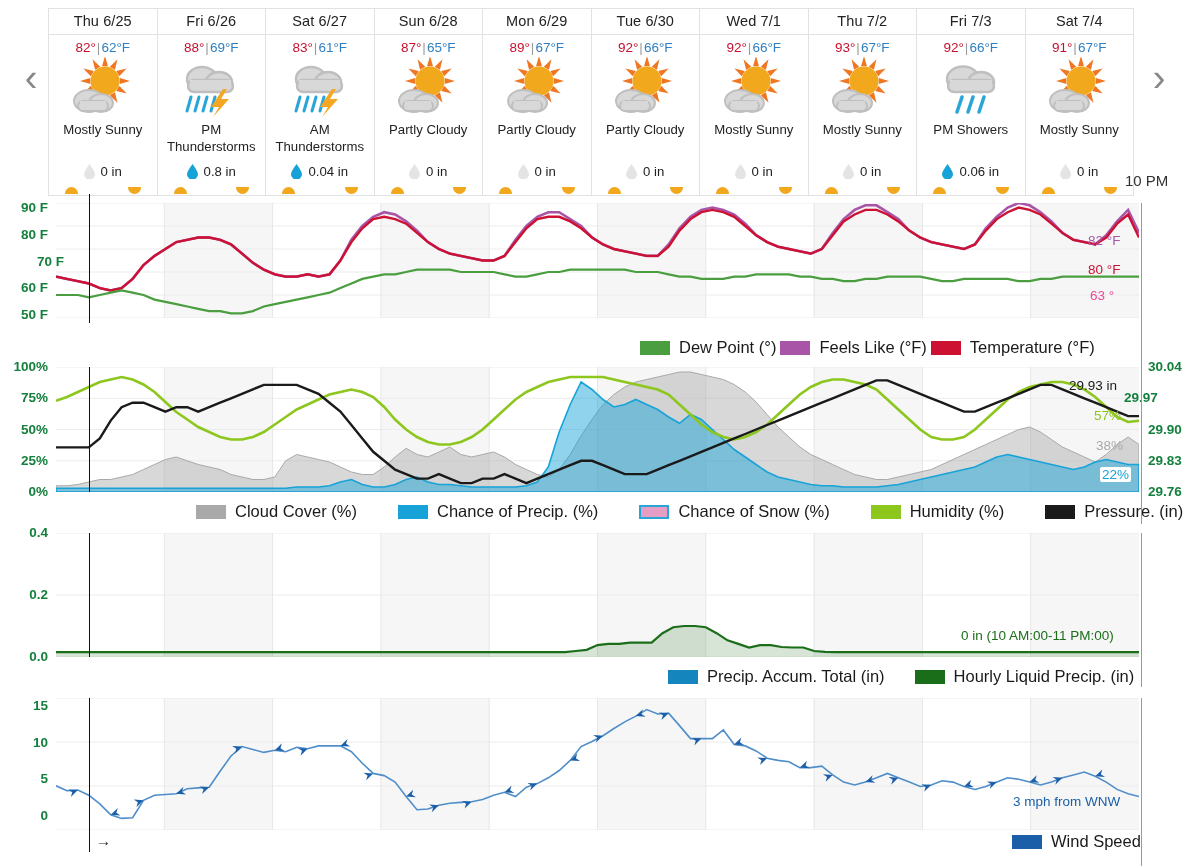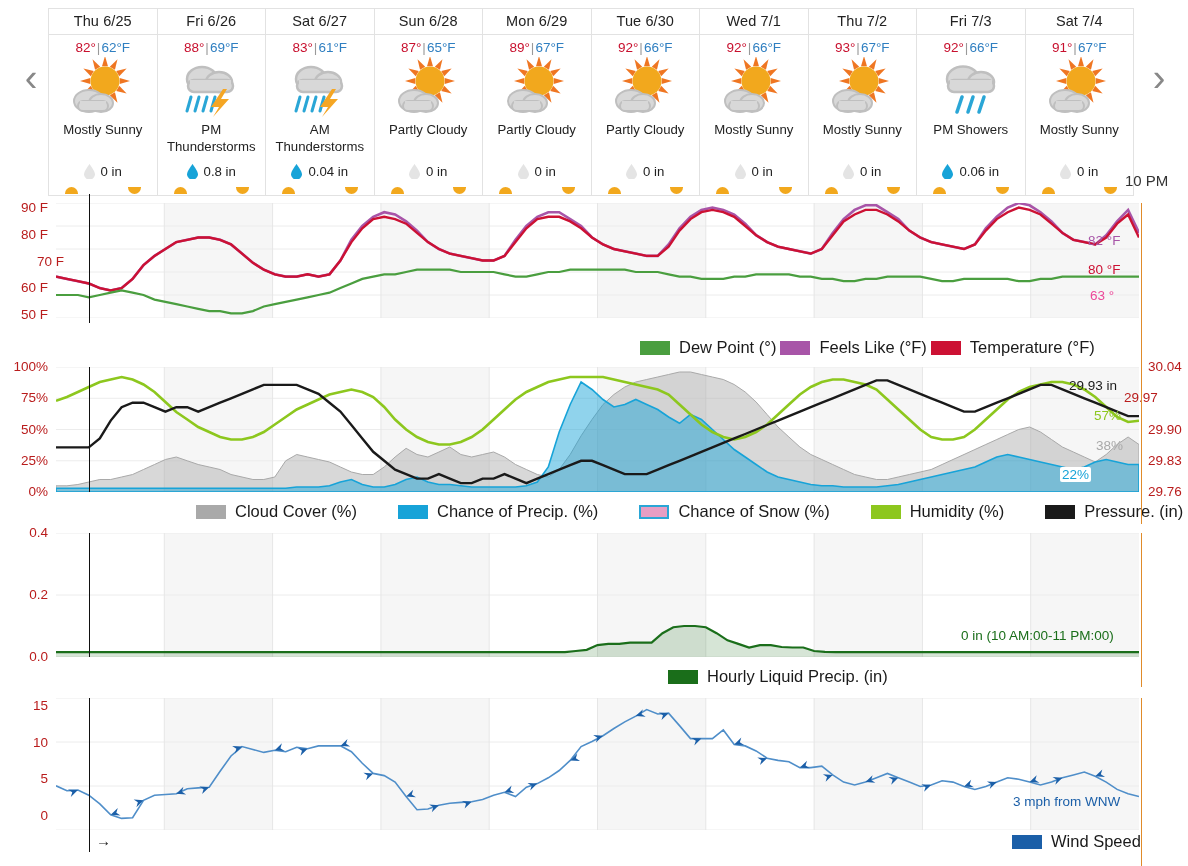--- a/index.html
+++ b/index.html
@@ -75,22 +75,22 @@
     position: absolute; left: 1125px; top: 172px;
     font-size: 15px; color: #333; white-space: nowrap;
   }
 
   
   .panel { position: absolute; left: 0; width: 1188px; }
   .plot { position: absolute; }
   .plot svg { display: block; }
 
   .axlabel {
-    position: absolute; font-size: 13.5px; color: #b91c1c;
-    text-align: right; white-space: nowrap;
+    position: absolute; font-size: 13.5px; color: #15803d;
+    text-align: right; white-space: nowrap; font-weight: bold;
   }
   .axlabel-r { text-align: left; }
 
   .legend {
     position: absolute; display: flex; align-items: center;
     gap: 4px; font-size: 16.5px; color: #1a1a1a; white-space: nowrap;
   }
   .legend-item { display: flex; align-items: center; gap: 9px; }
   .swatch { width: 30px; height: 14px; display: inline-block; }
 
@@ -586,21 +586,21 @@
         <div class="axlabel" style="left:0;width:48px;top:452.75px">25%</div>
         <div class="axlabel" style="left:0;width:48px;top:484px">0%</div>
         <div class="axlabel axlabel-r" style="left:1148px;top:359px">30.04</div>
         <div class="axlabel axlabel-r" style="left:1124px;top:390.25px">29.97</div>
         <div class="axlabel axlabel-r" style="left:1148px;top:421.5px">29.90</div>
         <div class="axlabel axlabel-r" style="left:1148px;top:452.75px">29.83</div>
         <div class="axlabel axlabel-r" style="left:1148px;top:484px">29.76</div>
         <div class="vallabel " style="left:1069px;top:378px;color:#1a1a1a">29.93 in</div>
         <div class="vallabel " style="left:1094px;top:408px;color:#8dc71e">57%</div>
         <div class="vallabel " style="left:1096px;top:438px;color:#a9a9a9">38%</div>
-        <div class="vallabel boxed" style="left:1060px;top:467px;color:#17a3d8">22%</div>
+        <div class="vallabel boxed" style="left:1100px;top:467px;color:#17a3d8">22%</div>
         <div class="legend" style="left:196px;top:502px;gap:41px">
           <div class="legend-item">
             <span class="swatch" style="background:#a9a9a9"></span>
             <span>Cloud Cover (%)</span>
           </div>
           <div class="legend-item">
             <span class="swatch" style="background:#17a3d8"></span>
             <span>Chance of Precip. (%)</span>
           </div>
           <div class="legend-item">
@@ -640,20 +640,24 @@
             <line x1="866.4" y1="0" x2="866.4" y2="124" stroke="#e6e6e6" stroke-width="1"></line>
             <line x1="974.6999999999999" y1="0" x2="974.6999999999999" y2="124" stroke="#e6e6e6" stroke-width="1"></line>
     <polygon points="0,124 0.0,119.2 10.8,119.2 21.7,119.2 32.5,119.2 43.3,119.2 54.1,119.2 65.0,119.2 75.8,119.2 86.6,119.2 97.5,119.2 108.3,119.2 119.1,119.2 130.0,119.2 140.8,119.2 151.6,119.2 162.4,119.2 173.3,119.2 184.1,119.2 194.9,119.2 205.8,119.2 216.6,119.2 227.4,119.2 238.3,119.2 249.1,119.2 259.9,119.2 270.8,119.2 281.6,119.2 292.4,119.2 303.2,119.2 314.1,119.2 324.9,119.2 335.7,119.2 346.6,119.2 357.4,119.2 368.2,119.2 379.1,119.2 389.9,119.2 400.7,119.2 411.5,119.2 422.4,119.2 433.2,119.2 444.0,119.2 454.9,119.2 465.7,119.2 476.5,119.2 487.4,119.2 498.2,119.2 509.0,119.2 519.8,118.0 530.7,116.8 541.5,112.1 552.3,110.9 563.2,110.9 574.0,109.7 584.8,109.7 595.6,109.7 606.5,100.2 617.3,94.2 628.1,93.0 639.0,93.0 649.8,94.2 660.6,100.2 671.5,107.3 682.3,110.9 693.1,114.5 704.0,112.1 714.8,112.1 725.6,114.0 736.4,114.5 747.3,114.5 758.1,118.0 768.9,118.8 779.8,119.2 790.6,119.2 801.4,119.2 812.3,119.2 823.1,119.2 833.9,119.2 844.7,119.2 855.6,119.2 866.4,119.2 877.2,119.2 888.1,119.2 898.9,119.2 909.7,119.2 920.5,119.2 931.4,119.2 942.2,119.2 953.0,119.2 963.9,119.2 974.7,119.2 985.5,119.2 996.4,119.2 1007.2,119.2 1018.0,119.2 1028.8,119.2 1039.7,119.2 1050.5,119.2 1061.3,119.2 1072.2,119.2 1083.0,119.2 1083,124" fill="#1a6e1a" fill-opacity="0.18"></polygon>
     <polyline points="0.0,119.2 10.8,119.2 21.7,119.2 32.5,119.2 43.3,119.2 54.1,119.2 65.0,119.2 75.8,119.2 86.6,119.2 97.5,119.2 108.3,119.2 119.1,119.2 130.0,119.2 140.8,119.2 151.6,119.2 162.4,119.2 173.3,119.2 184.1,119.2 194.9,119.2 205.8,119.2 216.6,119.2 227.4,119.2 238.3,119.2 249.1,119.2 259.9,119.2 270.8,119.2 281.6,119.2 292.4,119.2 303.2,119.2 314.1,119.2 324.9,119.2 335.7,119.2 346.6,119.2 357.4,119.2 368.2,119.2 379.1,119.2 389.9,119.2 400.7,119.2 411.5,119.2 422.4,119.2 433.2,119.2 444.0,119.2 454.9,119.2 465.7,119.2 476.5,119.2 487.4,119.2 498.2,119.2 509.0,119.2 519.8,118.0 530.7,116.8 541.5,112.1 552.3,110.9 563.2,110.9 574.0,109.7 584.8,109.7 595.6,109.7 606.5,100.2 617.3,94.2 628.1,93.0 639.0,93.0 649.8,94.2 660.6,100.2 671.5,107.3 682.3,110.9 693.1,114.5 704.0,112.1 714.8,112.1 725.6,114.0 736.4,114.5 747.3,114.5 758.1,118.0 768.9,118.8 779.8,119.2 790.6,119.2 801.4,119.2 812.3,119.2 823.1,119.2 833.9,119.2 844.7,119.2 855.6,119.2 866.4,119.2 877.2,119.2 888.1,119.2 898.9,119.2 909.7,119.2 920.5,119.2 931.4,119.2 942.2,119.2 953.0,119.2 963.9,119.2 974.7,119.2 985.5,119.2 996.4,119.2 1007.2,119.2 1018.0,119.2 1028.8,119.2 1039.7,119.2 1050.5,119.2 1061.3,119.2 1072.2,119.2 1083.0,119.2" fill="none" stroke="#1a6e1a" stroke-width="2.2"></polyline>
   </svg>
         </div>
            <div class="axlabel" style="left:0;width:48px;top:525px">0.4</div>
         <div class="axlabel" style="left:0;width:48px;top:587px">0.2</div>
         <div class="axlabel" style="left:0;width:48px;top:649px">0.0</div>
         <div class="legend" style="left:668px;top:667px;gap:30px">
+          <div class="legend-item">
+            <span class="swatch" style="background:#1486bd"></span>
+            <span>Precip. Accum. Total (in)</span>
+          </div>
           <div class="legend-item">
             <span class="swatch" style="background:#1a6e1a"></span>
             <span>Hourly Liquid Precip. (in)</span>
           </div>
         </div>
            <div class="vallabel" style="left:961px;top:628px;color:#1a6e1a">0 in (10 AM:00-11 PM:00)</div>
            <div class="cursorline" style="left:89px;top:533px;height:124px"></div>
            <div class="orangeline" style="left:1141px;top:533px;height:154px"></div>
       </div>
       <div class="panel" style="top: 0px; height: 866px;">

